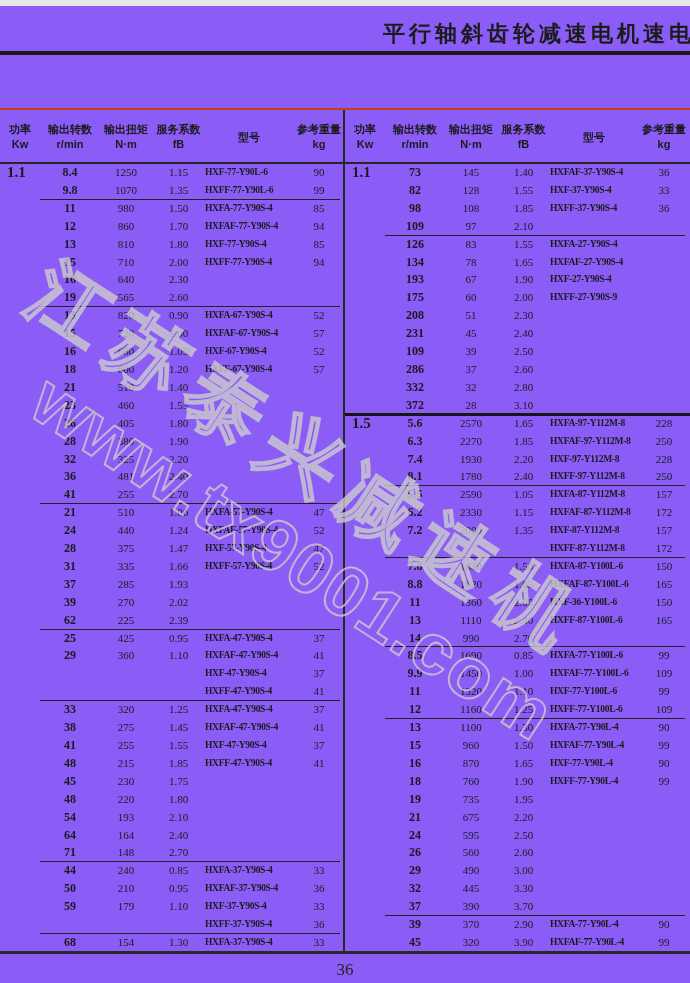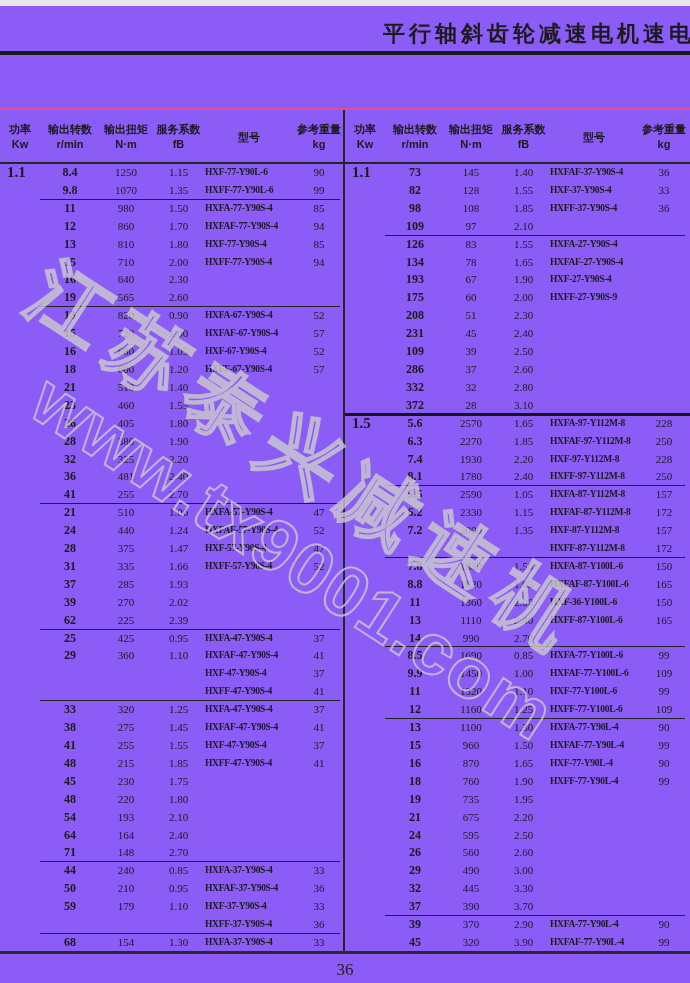--- a/index.html
+++ b/index.html
@@ -9,21 +9,21 @@
     font-family:"Liberation Sans", sans-serif; color:#1b1b1b;padding-left:40px;
   }
   
   .title{
     position:absolute; top:13px; right:9px;
     font-size:22px; font-weight:bold; letter-spacing:4px; white-space:nowrap;
   }
   .title-rule{ position:absolute; top:45px; left:0; width:690px; height:4px; background:#1a1a1a; }
 
   
-  .table-wrap{ position:absolute; top:102px; left:0; width:690px; border-top:2px solid #ec4899; }
+  .table-wrap{ position:absolute; top:102px; left:0; width:690px; border-top:2px solid #c2410c; }
   .half{ position:absolute; top:2px; width:345px; }
   .half.left{ left:0; }
   .half.right{ left:345px; }
   .thead{ display:flex; height:50px; border-bottom:2px solid #262626; }
   .hcell{
     display:flex; flex-direction:column; justify-content:center; align-items:center;
     font-weight:bold; font-size:11px; line-height:15px; white-space:nowrap;
   }
   .tbody{ position:relative;font-family:Liberation Serif, serif; }
   .section{ position:relative; }

